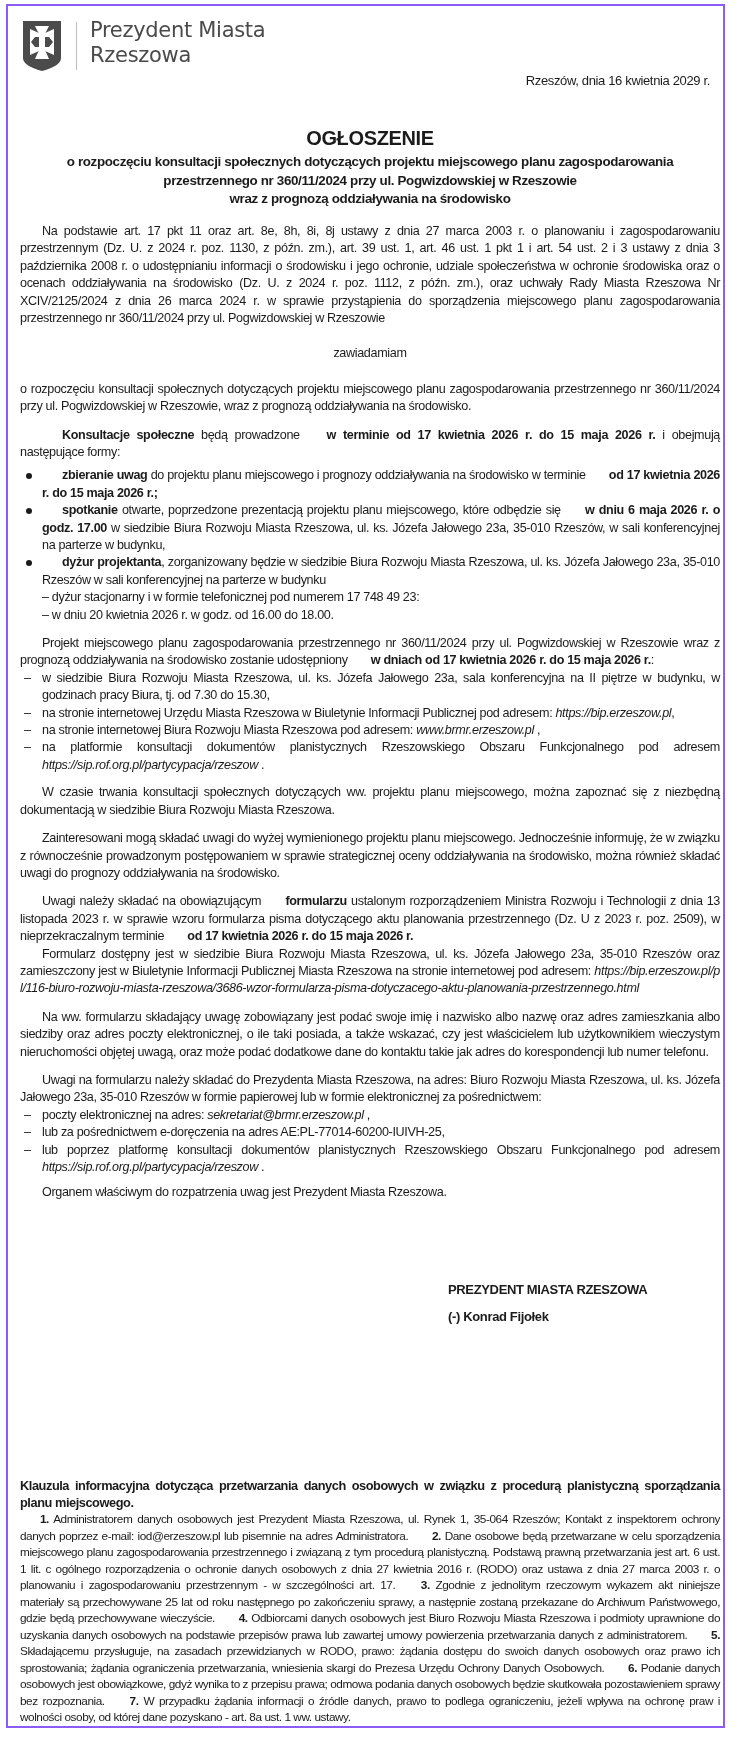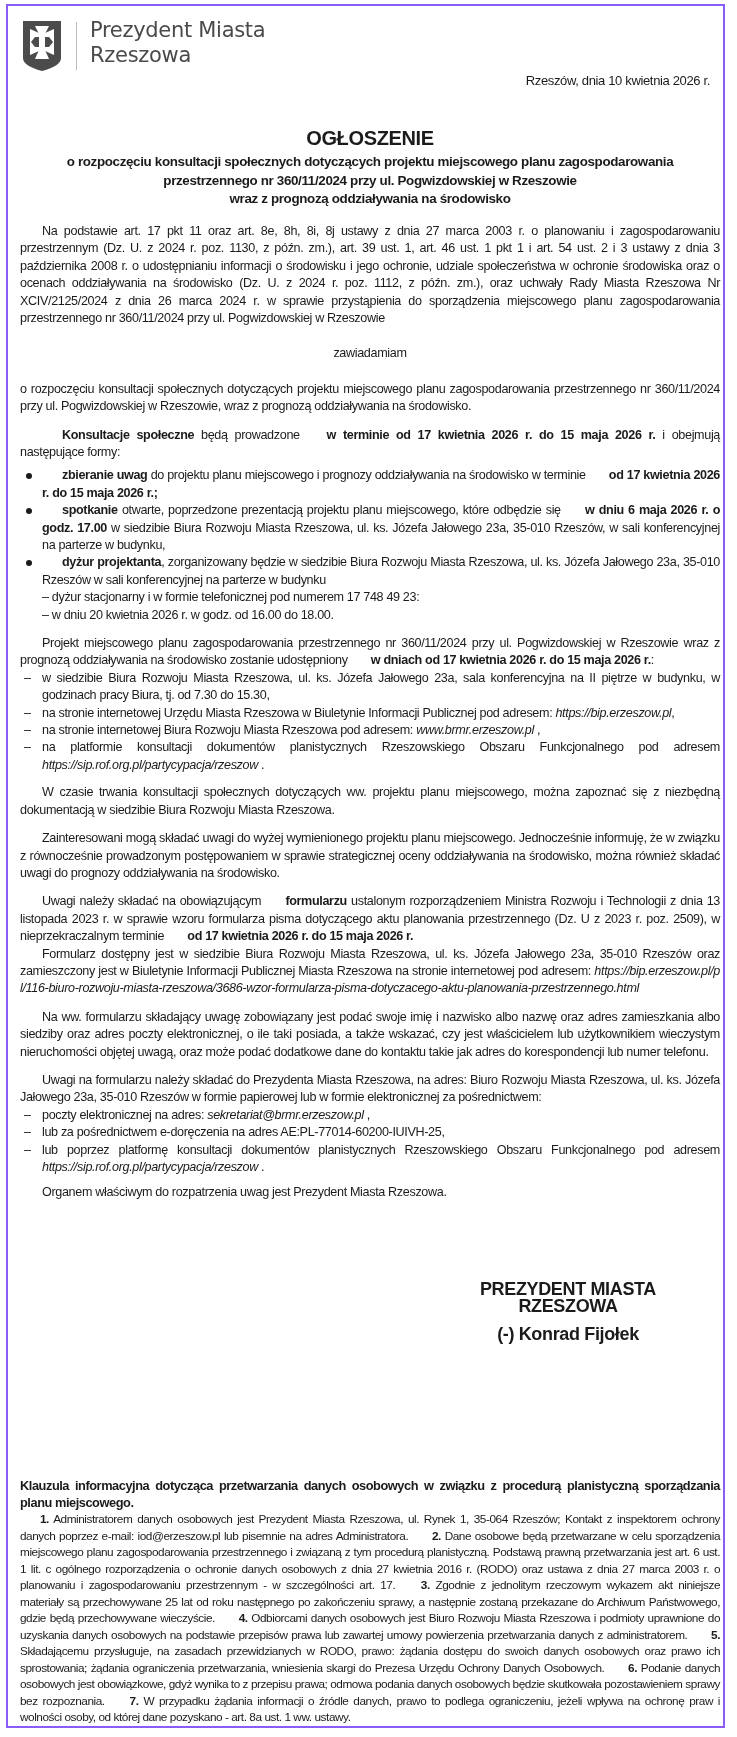--- a/index.html
+++ b/index.html
@@ -23,21 +23,21 @@
   .center { text-align: center; }
   b { font-weight: bold; margin-left: 20px; }
   i { font-style: italic; }
   ul.bullets { list-style: none; margin: 0 0 10px 0; padding: 0; }
   ul.bullets li { position: relative; padding-left: 22px; text-align: justify; }
   ul.bullets li .bdot { position: absolute; left: 6px; top: 6px; width: 6px; height: 6px; border-radius: 50%; background: #1b1b1b; }
   ul.dashes { list-style: none; margin: 0 0 10px 0; padding: 0; }
   ul.dashes li { position: relative; padding-left: 22px; text-align: justify; }
   ul.dashes li .dash { position: absolute; left: 4px; top: 0; }
   .sublines { padding-left: 22px; }
-  .signature { position: absolute; left: 440px; top: 1275px; width: 240px; text-align: center; font-weight: bold; font-size: 18px; }
+  .signature { position: absolute; left: 440px; top: 1275px; width: 240px; font-weight: bold; font-size: 13px; }
   .signature div { margin-bottom: 10px; }
   .clause { position: absolute; left: 12px; top: 1471px; width: 700px; font-size: 11.8px; line-height: 16.5px; letter-spacing: -0.45px; }
   .clause-title { font-weight: bold; font-size: 12.8px; line-height: 17px; text-align: justify; }
 </style>
 </head>
 <body>
 
 <div class="frame doc">
 
   <div class="header">
@@ -47,21 +47,21 @@
       <path d="M32 9 L23 13 L23 17 L27 17 L31 22 L27 27 L23 27 L23 31 L32 35 L32 9 Z" fill="#fff"></path>
       <path d="M13 6 L27 6 L23 14 L17 14 Z" fill="#fff"></path>
       <path d="M13 39 L27 39 L23 30 L17 30 Z" fill="#fff"></path>
       <rect x="17" y="13" width="6" height="18" fill="#fff"></rect>
     </svg>
     <div class="logo-sep"></div>
     <div class="logo-text">
       <div>Prezydent Miasta</div>
       <div>Rzeszowa</div>
     </div>
-    <div class="date">Rzeszów, dnia 10 kwietnia 2026 r.</div>
+    <div class="date">Rzeszów, dnia 16 kwietnia 2029 r.</div>
   </div>
 
   <div class="content">
     <div class="title">OGŁOSZENIE</div>
     <div class="subtitle">
       <div>o rozpoczęciu konsultacji społecznych dotyczących projektu miejscowego planu zagospodarowania</div>
       <div>przestrzennego nr 360/11/2024 przy ul. Pogwizdowskiej w Rzeszowie</div>
       <div>wraz z prognozą oddziaływania na środowisko</div>
     </div>
 

